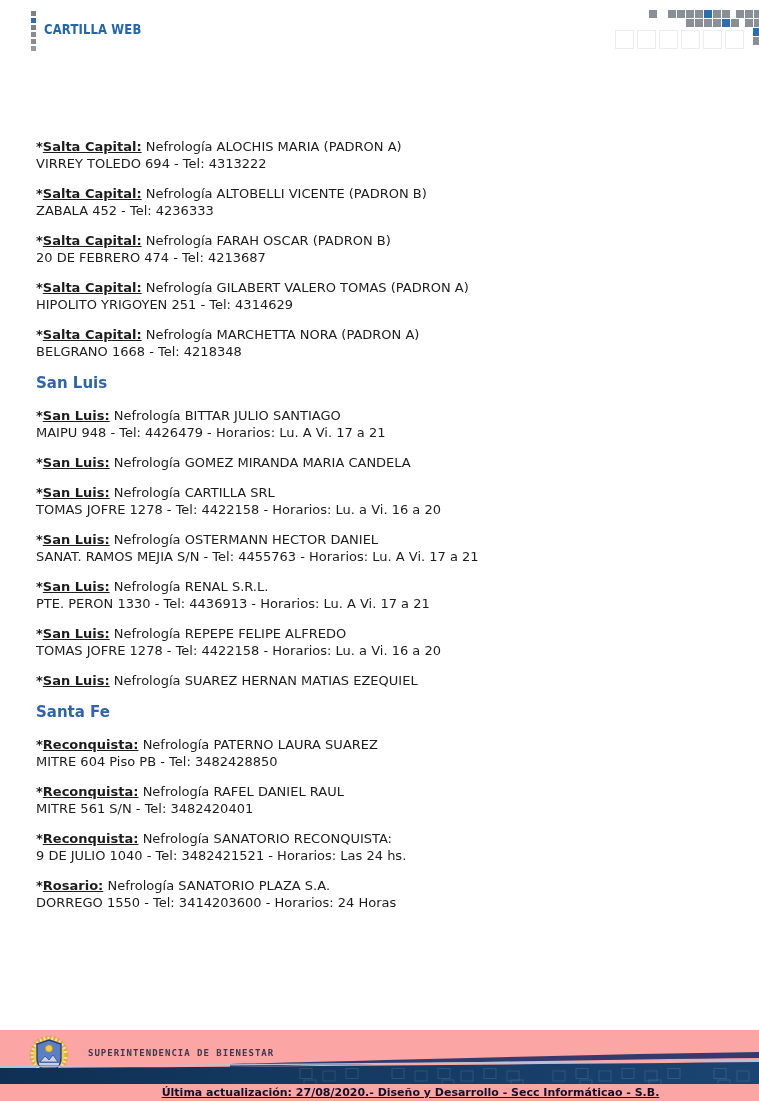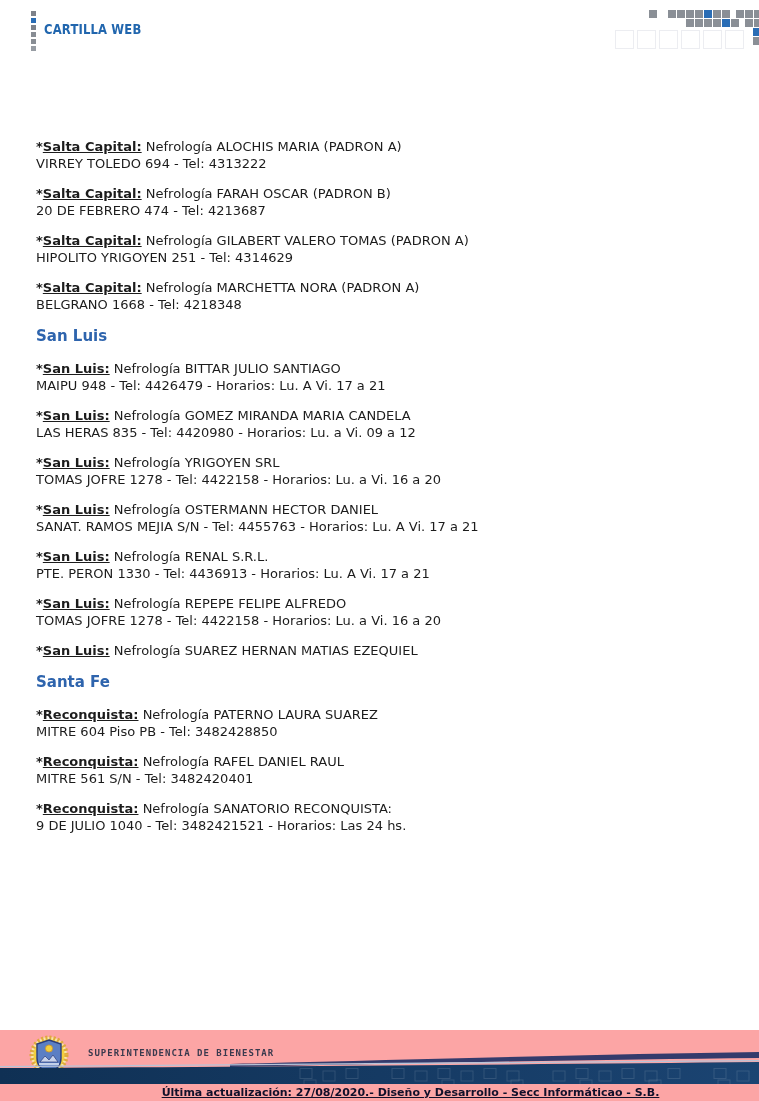--- a/index.html
+++ b/index.html
@@ -96,58 +96,60 @@
       <span class="osq" style="left: 725px; top: 30px;"></span>
     </div>
 </div>
 
 <div class="content" id="providerList">
   <div>
 
     <div>
   <p class="entry"><span class="star">*</span><span class="loc">Salta Capital:</span> <span>Nefrología ALOCHIS MARIA (PADRON A)</span><br><span>VIRREY TOLEDO 694 - Tel: 4313222</span></p>
 
+  <p class="entry"><span class="star">*</span><span class="loc">Salta Capital:</span> <span>Nefrología ALTOBELLI VICENTE (PADRON B)</span><br><span>ZABALA 452 - Tel: 4236333</span></p>
 
   <p class="entry"><span class="star">*</span><span class="loc">Salta Capital:</span> <span>Nefrología FARAH OSCAR (PADRON B)</span><br><span>20 DE FEBRERO 474 - Tel: 4213687</span></p>
 
   <p class="entry"><span class="star">*</span><span class="loc">Salta Capital:</span> <span>Nefrología GILABERT VALERO TOMAS (PADRON A)</span><br><span>HIPOLITO YRIGOYEN 251 - Tel: 4314629</span></p>
 
   <p class="entry"><span class="star">*</span><span class="loc">Salta Capital:</span> <span>Nefrología MARCHETTA NORA (PADRON A)</span><br><span>BELGRANO 1668 - Tel: 4218348</span></p>
 </div>
   </div>
 
   <div>
     <h2 class="section-heading">San Luis</h2>
     <div>
 
   <p class="entry"><span class="star">*</span><span class="loc">San Luis:</span> <span>Nefrología BITTAR JULIO SANTIAGO</span><br><span>MAIPU 948 - Tel: 4426479 - Horarios: Lu. A Vi. 17 a 21</span></p>
 
-  <p class="entry"><span class="star">*</span><span class="loc">San Luis:</span> <span>Nefrología GOMEZ MIRANDA MARIA CANDELA</span><br><span>LAS HERAS 835 - Tel: 4420980 - Horarios: Lu. a Vi. 09 a 12</span></p>
-
-  <p class="entry"><span class="star">*</span><span class="loc">San Luis:</span> <span>Nefrología YRIGOYEN SRL</span><br><span>TOMAS JOFRE 1278 - Tel: 4422158 - Horarios: Lu. a Vi. 16 a 20</span></p>
+  <p class="entry"><span class="star">*</span><span class="loc">San Luis:</span> <span>Nefrología GOMEZ MIRANDA MARIA CANDELA</span><br></p>
+
+  <p class="entry"><span class="star">*</span><span class="loc">San Luis:</span> <span>Nefrología CARTILLA SRL</span><br><span>TOMAS JOFRE 1278 - Tel: 4422158 - Horarios: Lu. a Vi. 16 a 20</span></p>
 
   <p class="entry"><span class="star">*</span><span class="loc">San Luis:</span> <span>Nefrología OSTERMANN HECTOR DANIEL</span><br><span>SANAT. RAMOS MEJIA S/N - Tel: 4455763 - Horarios: Lu. A Vi. 17 a 21</span></p>
 
   <p class="entry"><span class="star">*</span><span class="loc">San Luis:</span> <span>Nefrología RENAL S.R.L.</span><br><span>PTE. PERON 1330 - Tel: 4436913 - Horarios: Lu. A Vi. 17 a 21</span></p>
 
   <p class="entry"><span class="star">*</span><span class="loc">San Luis:</span> <span>Nefrología REPEPE FELIPE ALFREDO</span><br><span>TOMAS JOFRE 1278 - Tel: 4422158 - Horarios: Lu. a Vi. 16 a 20</span></p>
 
   <p class="entry"><span class="star">*</span><span class="loc">San Luis:</span> <span>Nefrología SUAREZ HERNAN MATIAS EZEQUIEL</span><br></p>
 </div>
   </div>
 
   <div>
     <h2 class="section-heading">Santa Fe</h2>
     <div>
   <p class="entry"><span class="star">*</span><span class="loc">Reconquista:</span> <span>Nefrología PATERNO LAURA SUAREZ</span><br><span>MITRE 604 Piso PB - Tel: 3482428850</span></p>
 
   <p class="entry"><span class="star">*</span><span class="loc">Reconquista:</span> <span>Nefrología RAFEL DANIEL RAUL</span><br><span>MITRE 561 S/N - Tel: 3482420401</span></p>
 
   <p class="entry"><span class="star">*</span><span class="loc">Reconquista:</span> <span>Nefrología SANATORIO RECONQUISTA:</span><br><span>9 DE JULIO 1040 - Tel: 3482421521 - Horarios: Las 24 hs.</span></p>
 
+  <p class="entry"><span class="star">*</span><span class="loc">Rosario:</span> <span>Nefrología SANATORIO PLAZA S.A.</span><br><span>DORREGO 1550 - Tel: 3414203600 - Horarios: 24 Horas</span></p>
 </div>
   </div>
 </div>
 
 <div class="footer">
   <svg class="crest" viewBox="0 0 46 46">
     <circle cx="23" cy="23" r="18" fill="#f6e9a8"></circle>
     <circle cx="23" cy="23" r="17" fill="none" stroke="#e0a93c" stroke-width="5" stroke-dasharray="2 2"></circle>
     <circle cx="23" cy="23" r="14" fill="none" stroke="#f3cf3e" stroke-width="3"></circle>
     <path d="M23 8 L35 12 V26 C35 34 29.5 38.5 23 40.5 C16.5 38.5 11 34 11 26 V12 Z" fill="#5b7fc4" stroke="#2b3c7a" stroke-width="1.4"></path>

